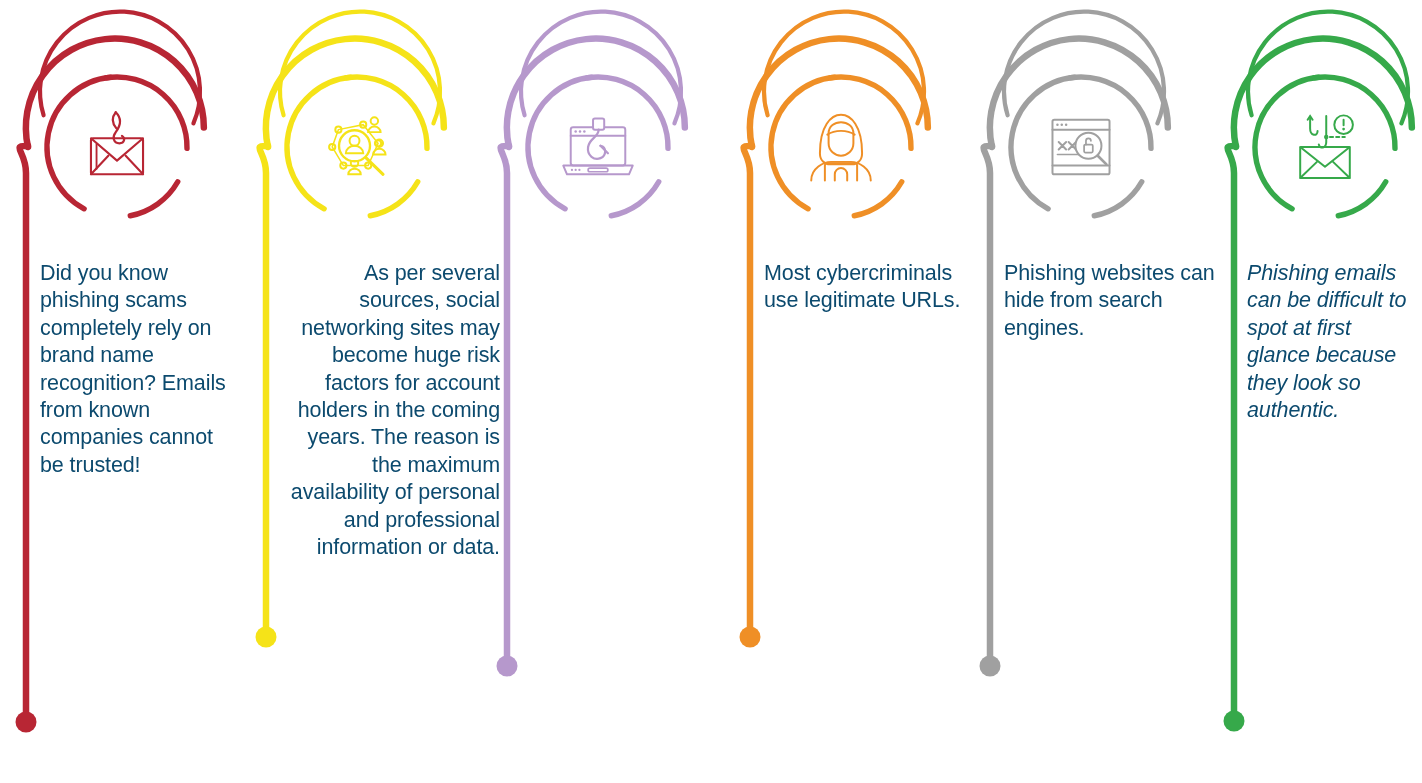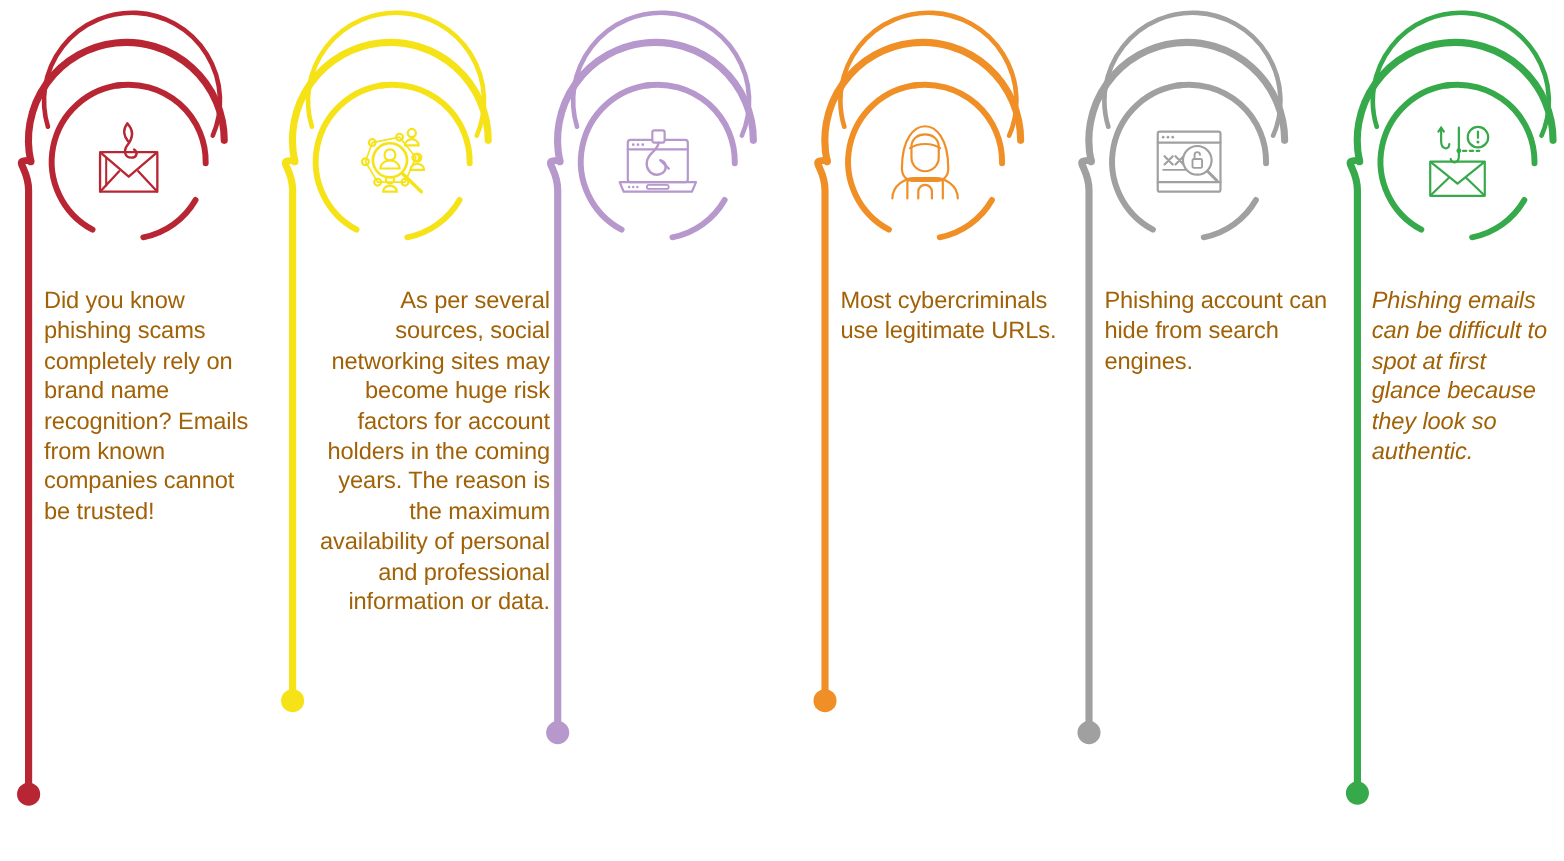--- a/index.html
+++ b/index.html
@@ -27,21 +27,21 @@
     position: absolute;
     left: 0;
     top: 0;
     overflow: visible;
   }
   .panel-text {
     position: absolute;
     font-family: "Liberation Sans", sans-serif;
     font-size: 21.5px;
     line-height: 27.4px;
-    color: #a16207;
+    color: #0c4a6e;
     letter-spacing: -0.1px;
     white-space: pre-wrap;
     word-spacing: 0px;
   }
 </style>
 </head>
 <body>
 
 <div id="stage">
     <div class="panel" style="left: 0px;">
@@ -193,21 +193,21 @@
           <circle cx="-24" cy="-36" r="2" fill="#a0a0a0"></circle>
           <path d="M-36,-8 L-24,4 M-24,-8 L-36,4 M-20,-8 L-8,4 M-8,-8 L-20,4" fill="none" stroke="#a0a0a0" stroke-width="3.2" stroke-linecap="round"></path>
           <path d="M-38,12 L-4,12" fill="none" stroke="#a0a0a0" stroke-width="2.6"></path>
           <circle cx="12" cy="-2" r="21" fill="#fff" stroke="#a0a0a0" stroke-width="3.2"></circle>
           <rect x="5" y="-4" width="14" height="13" rx="2" fill="none" stroke="#a0a0a0" stroke-width="2.8"></rect>
           <path d="M8,-4 L8,-10 a4,4 0 0 1 8,0" fill="none" stroke="#a0a0a0" stroke-width="2.8"></path>
           <path d="M27,14 L41,28" fill="none" stroke="#a0a0a0" stroke-width="4.4" stroke-linecap="round"></path>
         </g>
       </svg>
     </div>
-    <div class="panel-text" style="left: 1004px; top: 260px; width: 215px;">Phishing account can hide from search engines.</div>
+    <div class="panel-text" style="left: 1004px; top: 260px; width: 215px;">Phishing websites can hide from search engines.</div>
     <div class="panel" style="left: 0px;">
       <svg class="ring-svg" width="1422" height="783" viewBox="0 0 1422 783">
         <path d="M 1236 147
         A 89 89 0 1 1 1411.854872990424 127.57756354580263" fill="none" stroke="#36a94a" stroke-width="6.5" stroke-linecap="round"></path>
         <path d="M 1236 146
      C 1218 145, 1234 151, 1234 173
      L 1234 721" fill="none" stroke="#36a94a" stroke-width="6.5" stroke-linecap="round"></path>
         <path d="M 1401.4269191300484 123.35838346709284
         A 80 80 0 1 0 1251.579639522698 115.22814661712322" fill="none" stroke="#36a94a" stroke-width="4.2" stroke-linecap="round"></path>
         <path d="M 1292.1053820390678 208.7895145571182

